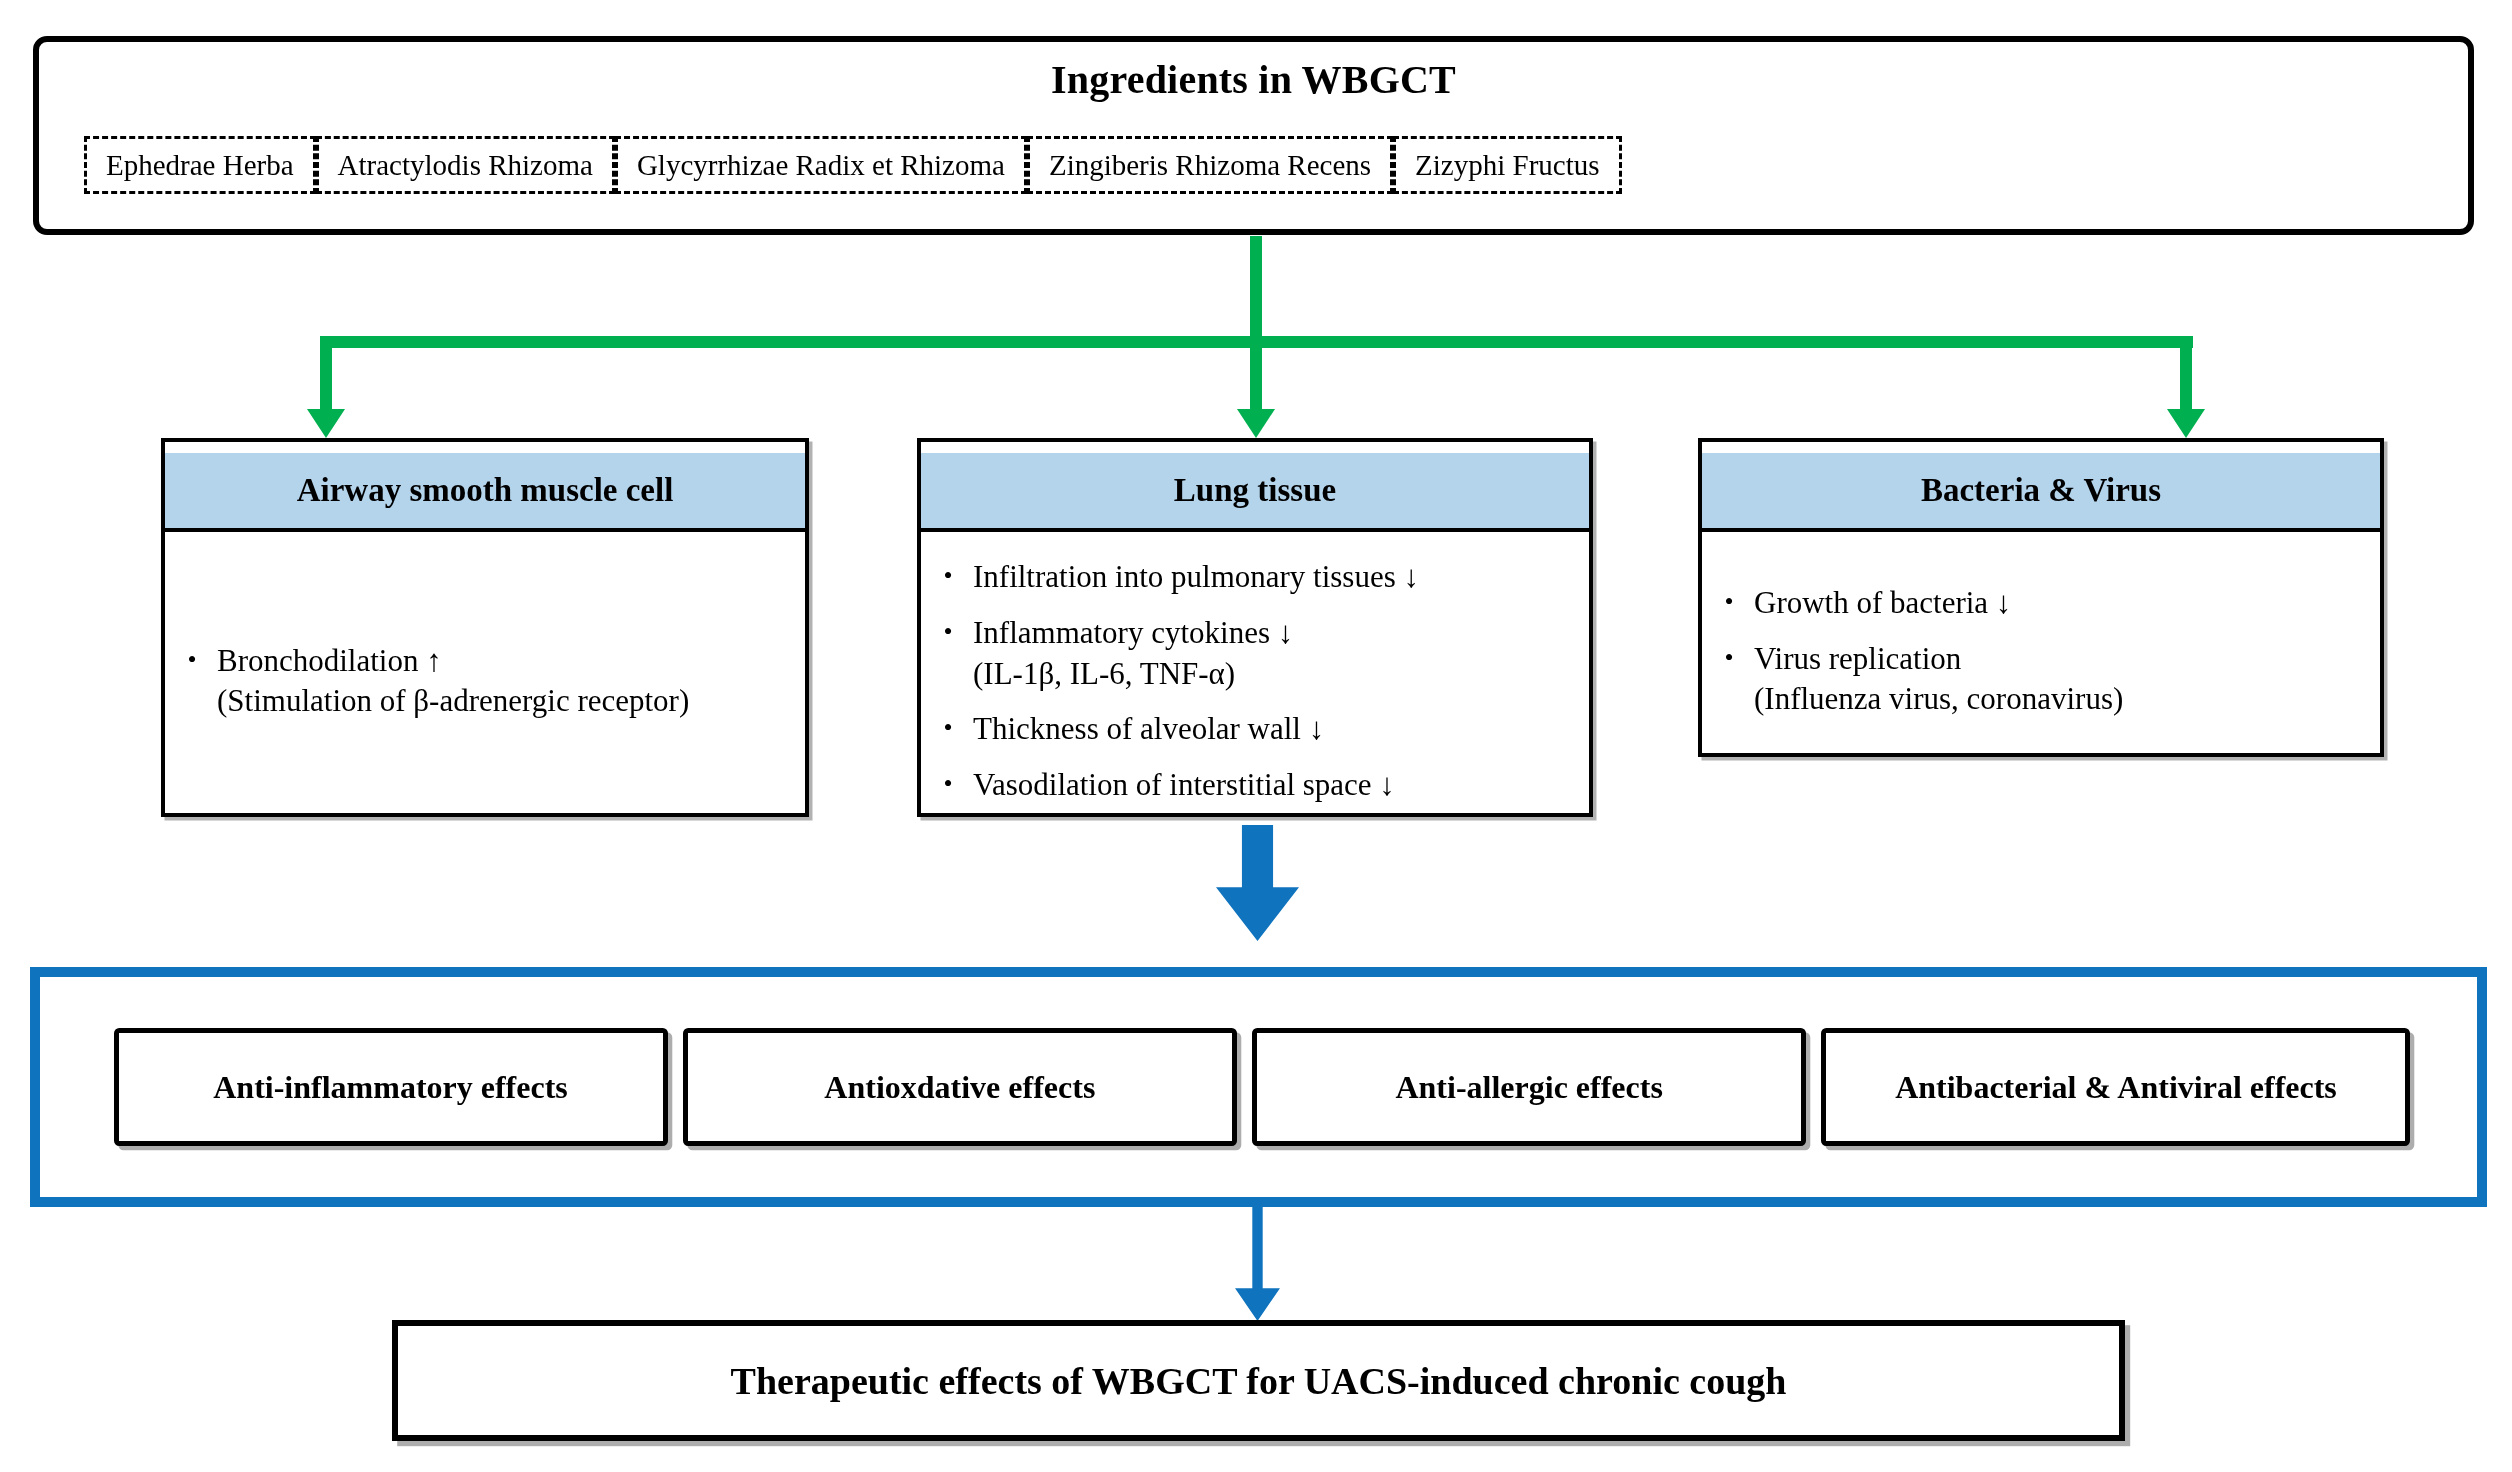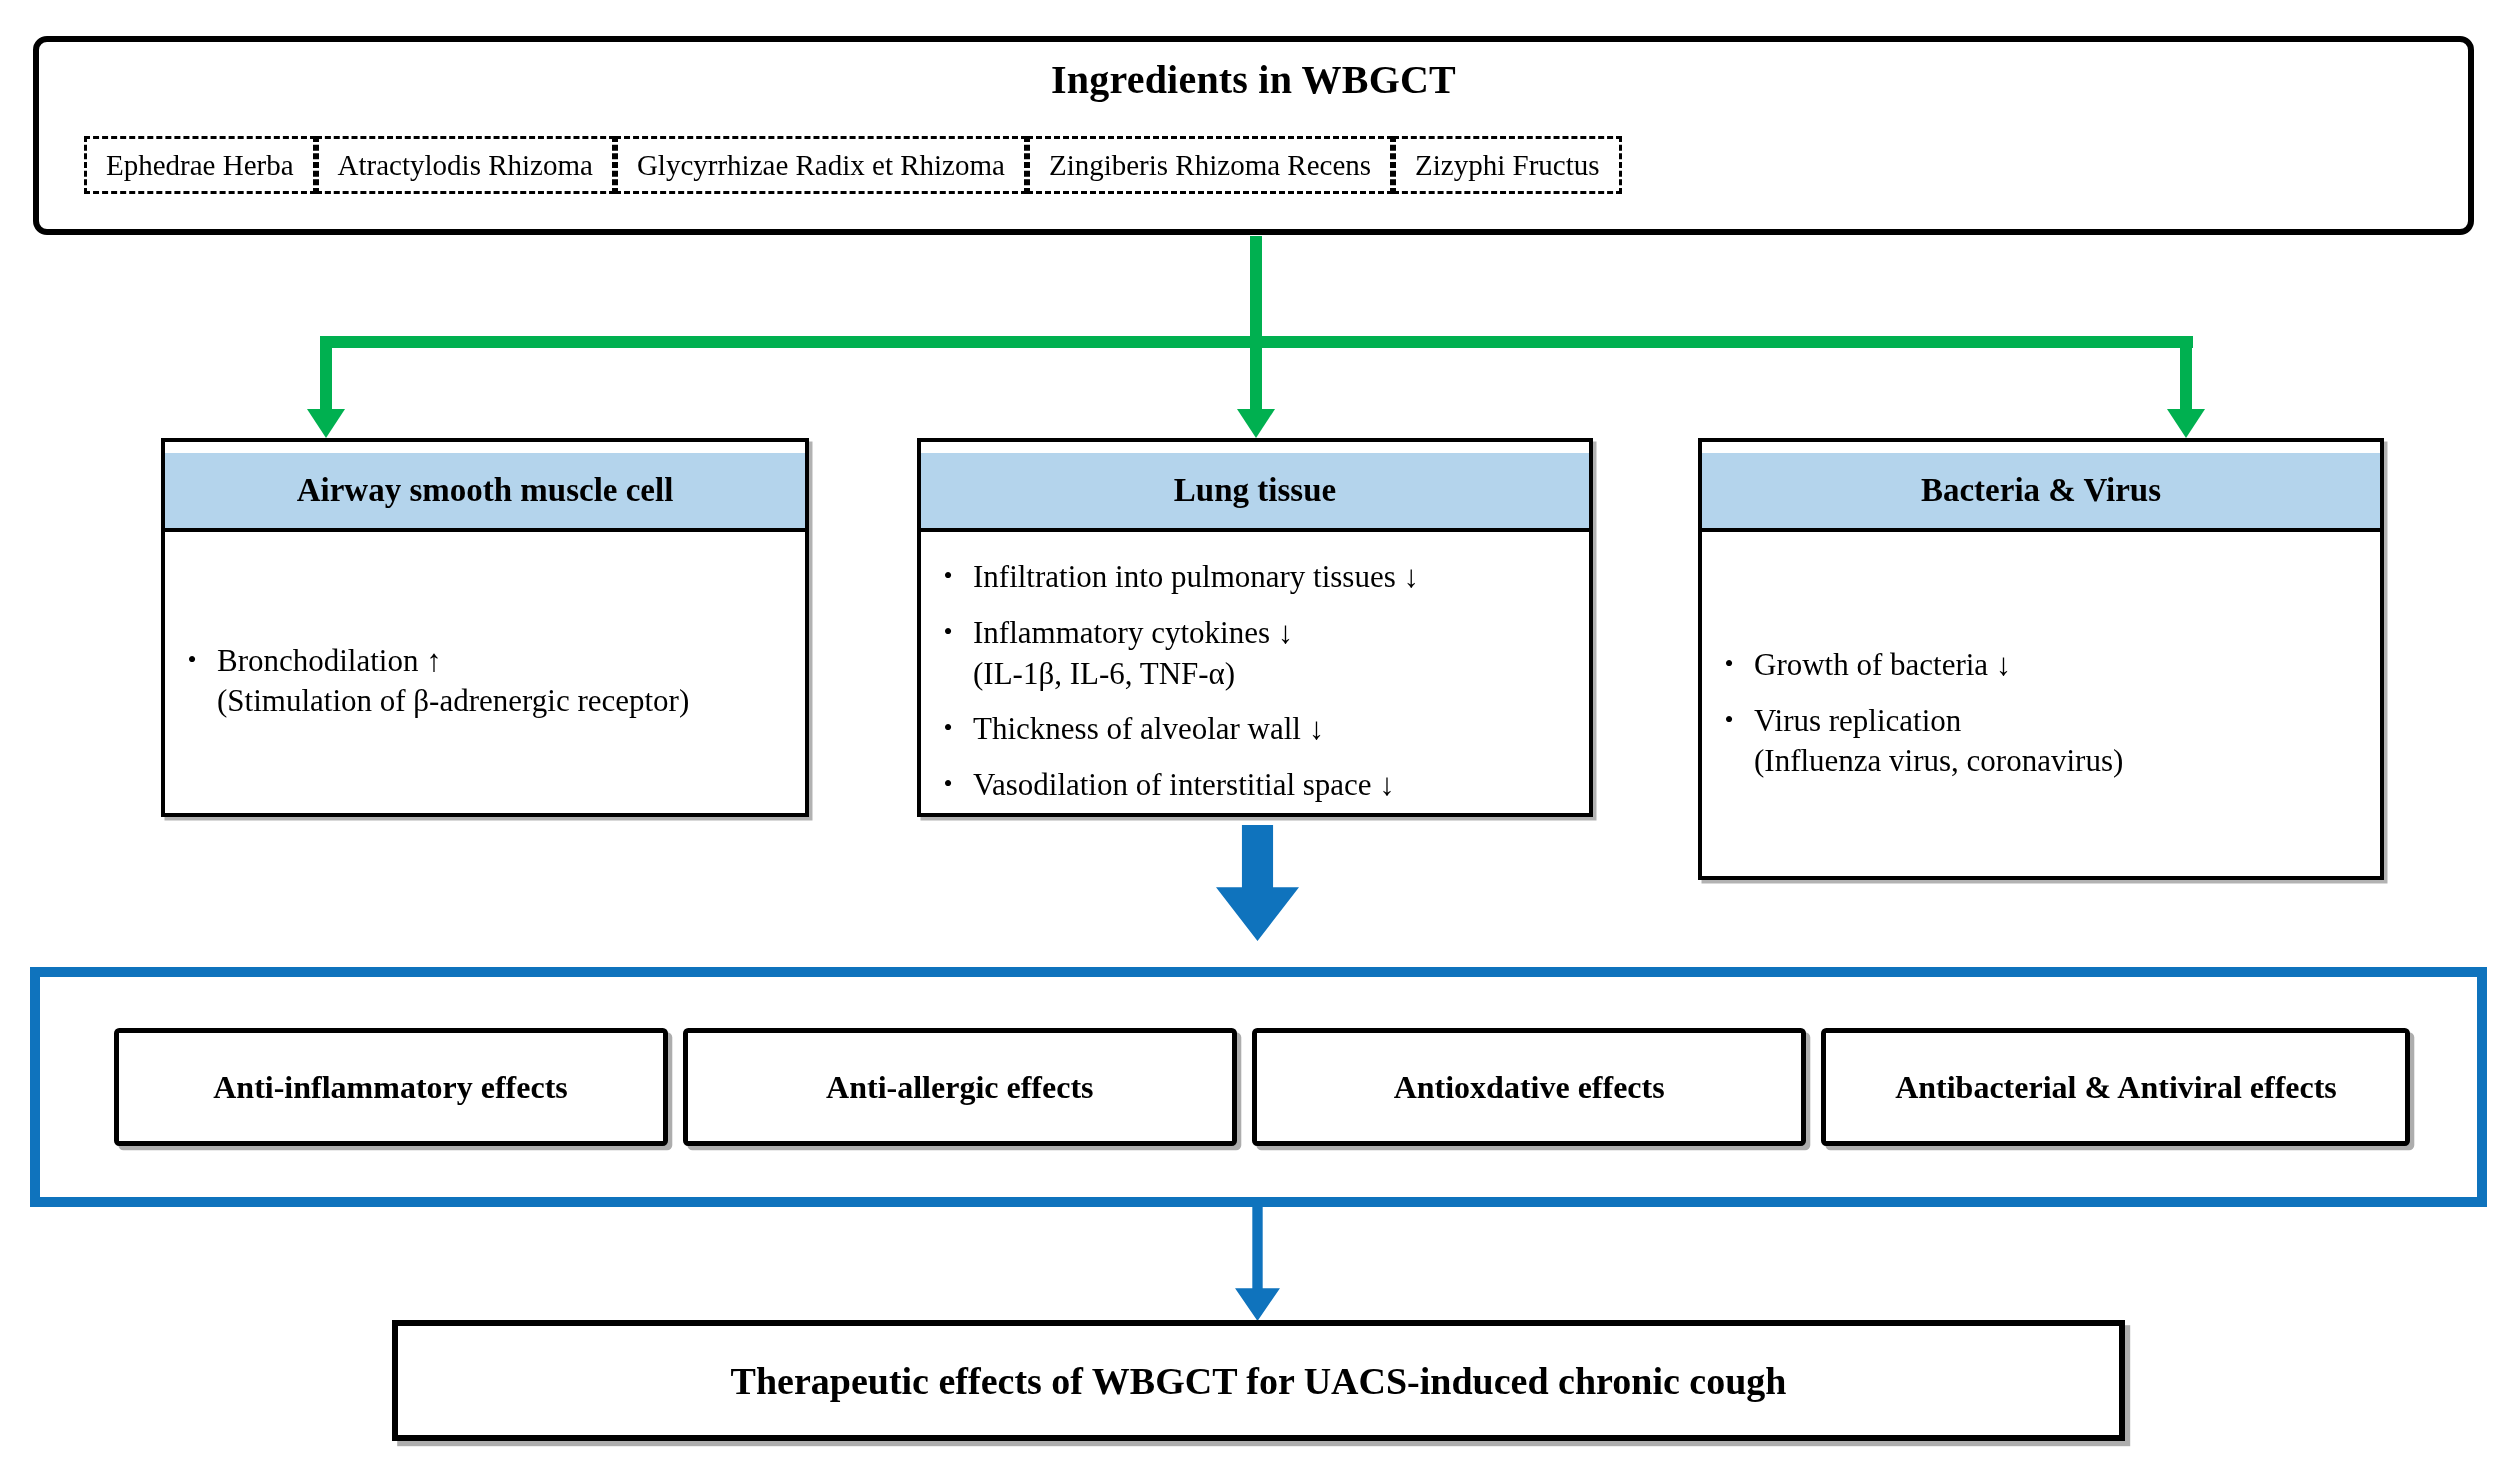--- a/index.html
+++ b/index.html
@@ -262,21 +262,21 @@
       </div>
       <div class="bullet-row">
         <span class="bullet-dot">•</span>
         <span class="bullet-text">
           <span class="sub-line">Vasodilation of interstitial space ↓</span>
         </span>
       </div>
     </div>
   </div>
 
-  <div class="target-box" style="left:1698px; top:438px; width:686px; height:442px;">
+  <div class="target-box" style="left:1698px; top:438px; width:686px; height:319px;">
     <div class="target-head">Bacteria &amp; Virus</div>
     <div class="target-body centered">
       <div class="bullet-row">
         <span class="bullet-dot">•</span>
         <span class="bullet-text">
           <span class="sub-line">Growth of bacteria ↓</span>
         </span>
       </div>
       <div class="bullet-row">
         <span class="bullet-dot">•</span>
@@ -288,22 +288,22 @@
     </div>
   </div>
 
   <svg id="blue-thick-arrow" viewBox="0 0 96 134">
     <polygon points="30,0 66,0 66,72 96,72 48,134 0,72 30,72" fill="#0f73bd"></polygon>
   </svg>
 
   <div id="effects-container">
     <div id="effects-row">
       <div class="effect-box w1">Anti-inflammatory effects</div>
+      <div class="effect-box w2">Antioxdative effects</div>
       <div class="effect-box w3">Anti-allergic effects</div>
-      <div class="effect-box w2">Antioxdative effects</div>
       <div class="effect-box w4">Antibacterial &amp; Antiviral effects</div>
     </div>
   </div>
 
   <svg id="blue-thin-arrow" viewBox="0 0 52 132">
     <polygon points="20,0 32,0 32,94 52,94 26,132 0,94 20,94" fill="#0f73bd"></polygon>
   </svg>
 
   <div id="conclusion-box">Therapeutic effects of WBGCT for UACS-induced chronic cough</div>
 

